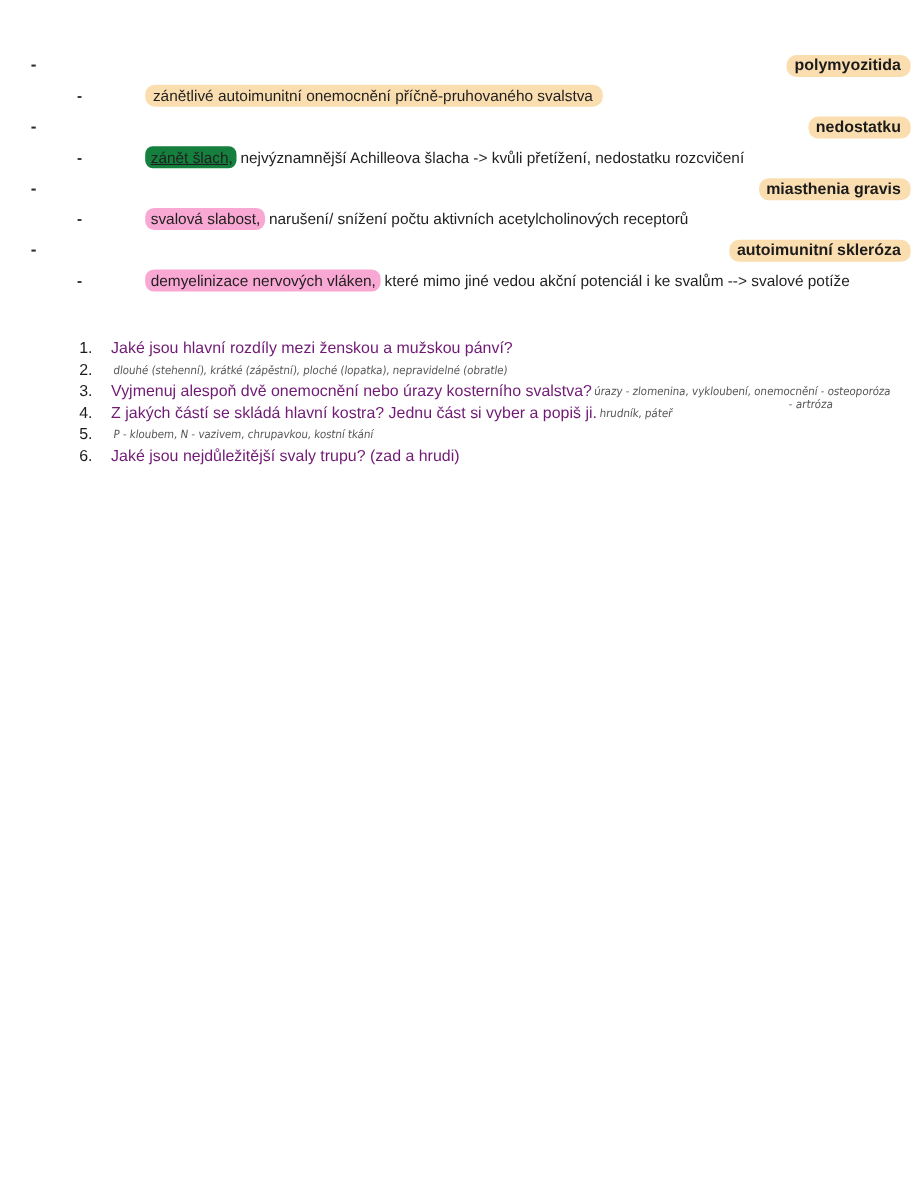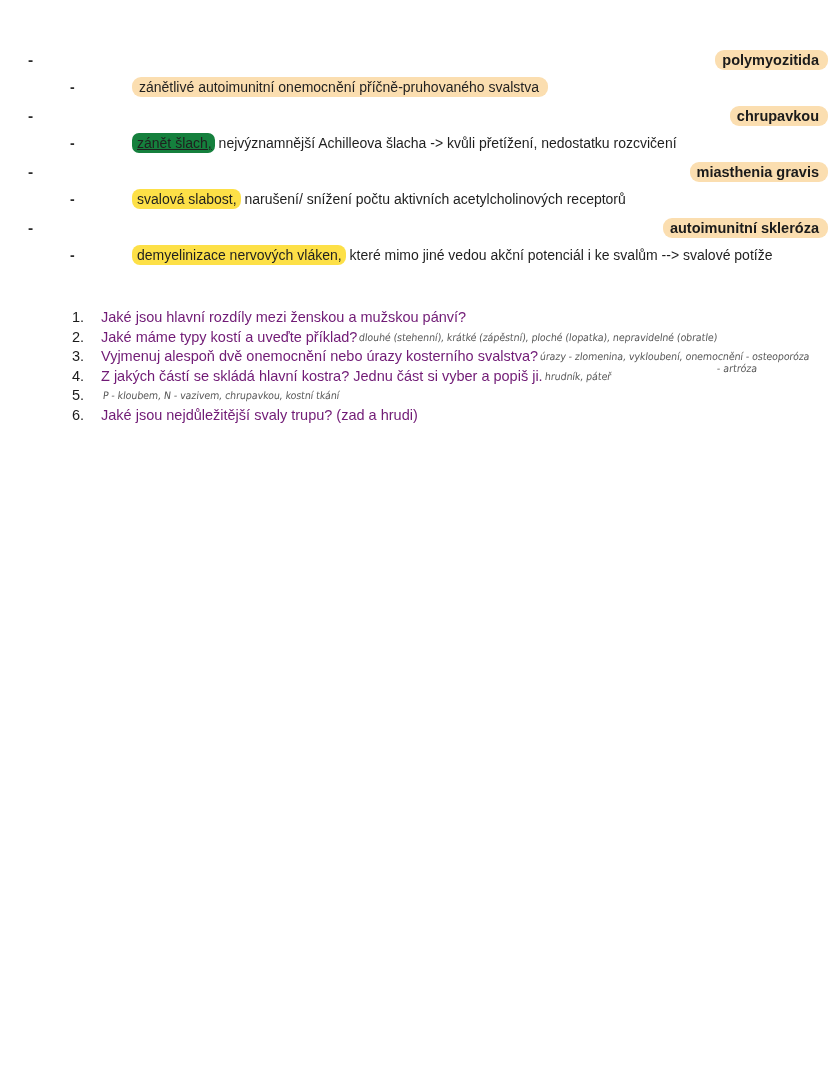--- a/index.html
+++ b/index.html
@@ -75,21 +75,21 @@
 
   
   .hl {
     background: #fbdeb0;
     border-radius: 9px;
     padding: 2px 9px 2px 7px;
     box-decoration-break: clone;
     -webkit-box-decoration-break: clone;
   }
   .hl-strong {
-    background: #fde047;
+    background: #f9a8d4;
     border-radius: 8px;
     padding: 2px 4px 2px 5px;
     box-decoration-break: clone;
     -webkit-box-decoration-break: clone;
   }
   .hl-inline {
     background: #15803d;
     border-radius: 7px;
     padding: 2px 3px 2px 5px;
     box-decoration-break: clone;
@@ -161,21 +161,21 @@
       <span class="dash">-</span>
       <span class="txt"><span class="hl">polymyozitida</span></span>
     </div>
     <div class="bullet-row lvl2">
       <span class="dash">-</span>
       <span class="txt"><span class="hl">zánětlivé autoimunitní onemocnění příčně-pruhovaného svalstva</span><span class="plain"></span></span>
     </div>
 
     <div class="bullet-row lvl1">
       <span class="dash">-</span>
-      <span class="txt"><span class="hl">chrupavkou</span></span>
+      <span class="txt"><span class="hl">nedostatku</span></span>
     </div>
     <div class="bullet-row lvl2">
       <span class="dash">-</span>
       <span class="txt"><span class="hl-inline">zánět šlach,</span><span class="plain"> nejvýznamnější Achilleova šlacha -&gt; kvůli přetížení, nedostatku rozcvičení</span></span>
     </div>
 
     <div class="bullet-row lvl1">
       <span class="dash">-</span>
       <span class="txt"><span class="hl">miasthenia gravis</span></span>
     </div>
@@ -197,21 +197,20 @@
 
   <div class="questions">
 
     <div class="q-row">
       <span class="q-num">1.</span>
       <span class="q-text">Jaké jsou hlavní rozdíly mezi ženskou a mužskou pánví?</span>
     </div>
 
     <div class="q-row">
       <span class="q-num">2.</span>
-      <span class="q-text">Jaké máme typy kostí a uveďte příklad?</span>
       <span class="hand">dlouhé (stehenní), krátké (zápěstní), ploché (lopatka), nepravidelné (obratle)</span>
     </div>
 
     <div class="q-row">
       <span class="q-num">3.</span>
       <span class="q-text">Vyjmenuj alespoň dvě onemocnění nebo úrazy kosterního svalstva?</span>
       <span class="hand">úrazy - zlomenina, vykloubení, onemocnění - osteoporóza</span>
       <span class="hand-2nd" style="left:645px; top:12px;">- artróza</span>
     </div>
 

